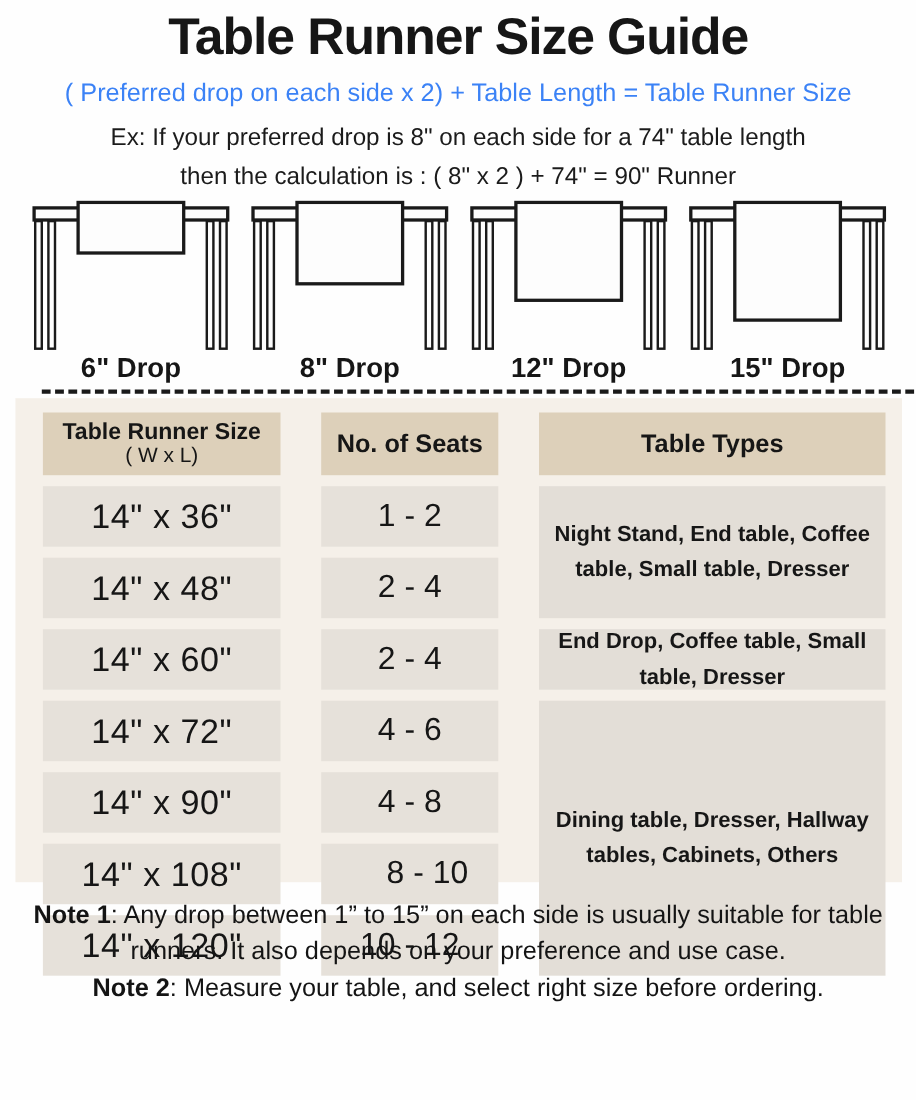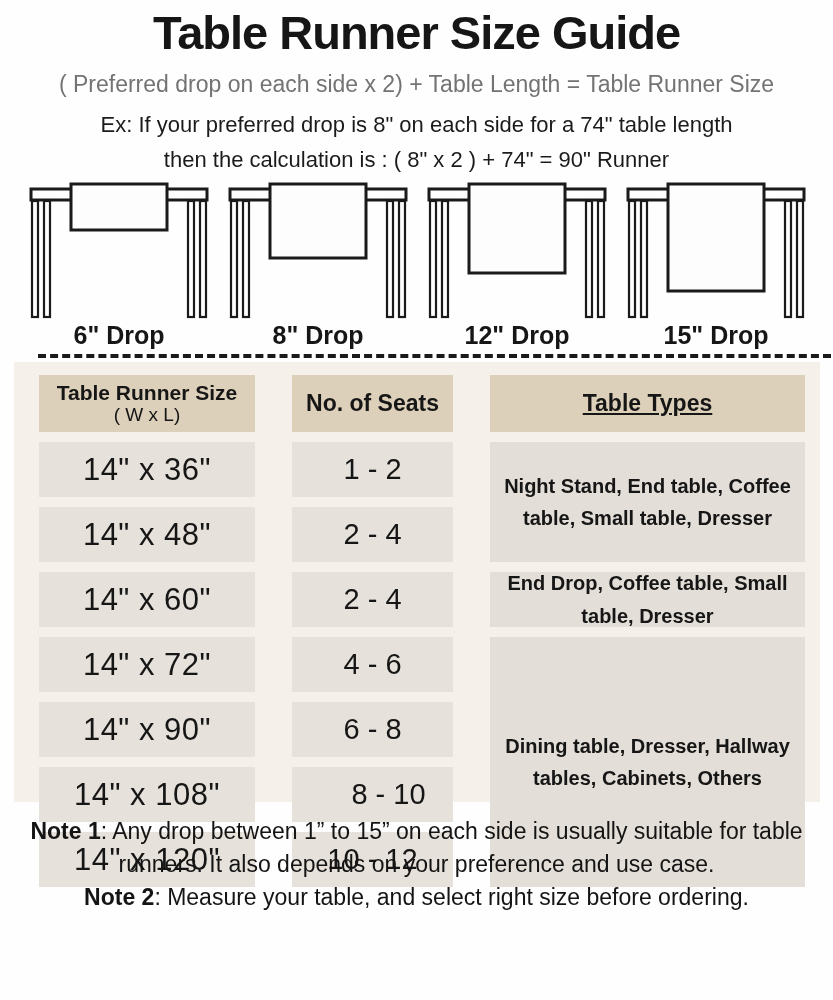--- a/index.html
+++ b/index.html
@@ -7,21 +7,21 @@
   .page {
     position:relative; width:833px; height:1000px; margin:0 auto;
     background:#fefefe; color:#161616;
     font-family:"Liberation Sans", sans-serif; overflow:hidden;
   }
   .title {
     text-align:center; font-size:47px; font-weight:800;
     letter-spacing:-1px; padding-top:5px;
   }
   .formula {
-    text-align:center; font-size:23px; margin-top:11px; color:#737373;
+    text-align:center; font-size:23px; margin-top:11px; color:#3b82f6;
   }
   .example { text-align:center; font-size:22px; margin-top:14px; color:#1b1b1b; }
   .example + .example { margin-top:9px; }
 
   .illustrations {
     display:flex; justify-content:space-between;
     padding:9px 26px 0 28px; align-items:flex-start;
   }
   .illus { width:182px; text-align:center; }
   .illus svg { display:block; }
@@ -137,38 +137,38 @@
 
   <div class="panel">
 
     <div class="hdr" style="grid-row:1;grid-column:1;">
       <div class="h-main">Table Runner Size</div>
       <div class="h-sub">( W x L)</div>
     </div>
     <div class="hdr one-line" style="grid-row:1;grid-column:2;">
       <div class="h-main">No. of Seats</div>
     </div>
-    <div class="hdr one-line" style="grid-row:1;grid-column:3;text-decoration:underline;">
+    <div class="hdr one-line" style="grid-row:1;grid-column:3;">
       <div class="h-main">Table Types</div>
     </div>
 
     <div class="cell size" style="grid-row:2;grid-column:1;">14" x 36"</div>
     <div class="cell seats" style="grid-row:2;grid-column:2;">1 - 2</div>
 
     <div class="cell size" style="grid-row:3;grid-column:1;">14" x 48"</div>
     <div class="cell seats" style="grid-row:3;grid-column:2;">2 - 4</div>
 
     <div class="cell size" style="grid-row:4;grid-column:1;">14" x 60"</div>
     <div class="cell seats" style="grid-row:4;grid-column:2;">2 - 4</div>
 
     <div class="cell size" style="grid-row:5;grid-column:1;">14" x 72"</div>
     <div class="cell seats" style="grid-row:5;grid-column:2;">4 - 6</div>
 
     <div class="cell size" style="grid-row:6;grid-column:1;">14" x 90"</div>
-    <div class="cell seats" style="grid-row:6;grid-column:2;">6 - 8</div>
+    <div class="cell seats" style="grid-row:6;grid-column:2;">4 - 8</div>
 
     <div class="cell size" style="grid-row:7;grid-column:1;">14" x 108"</div>
     <div class="cell seats" style="grid-row:7;grid-column:2;padding-left:32px;">8 - 10</div>
 
     <div class="cell size" style="grid-row:8;grid-column:1;">14" x 120"</div>
     <div class="cell seats" style="grid-row:8;grid-column:2;">10 - 12</div>
 
     <div class="typecell span-2">Night Stand, End table, Coffee table, Small table, Dresser</div>
     <div class="typecell span-1">End Drop, Coffee table, Small table, Dresser</div>
     <div class="typecell span-4">Dining table, Dresser, Hallway tables, Cabinets, Others</div>

